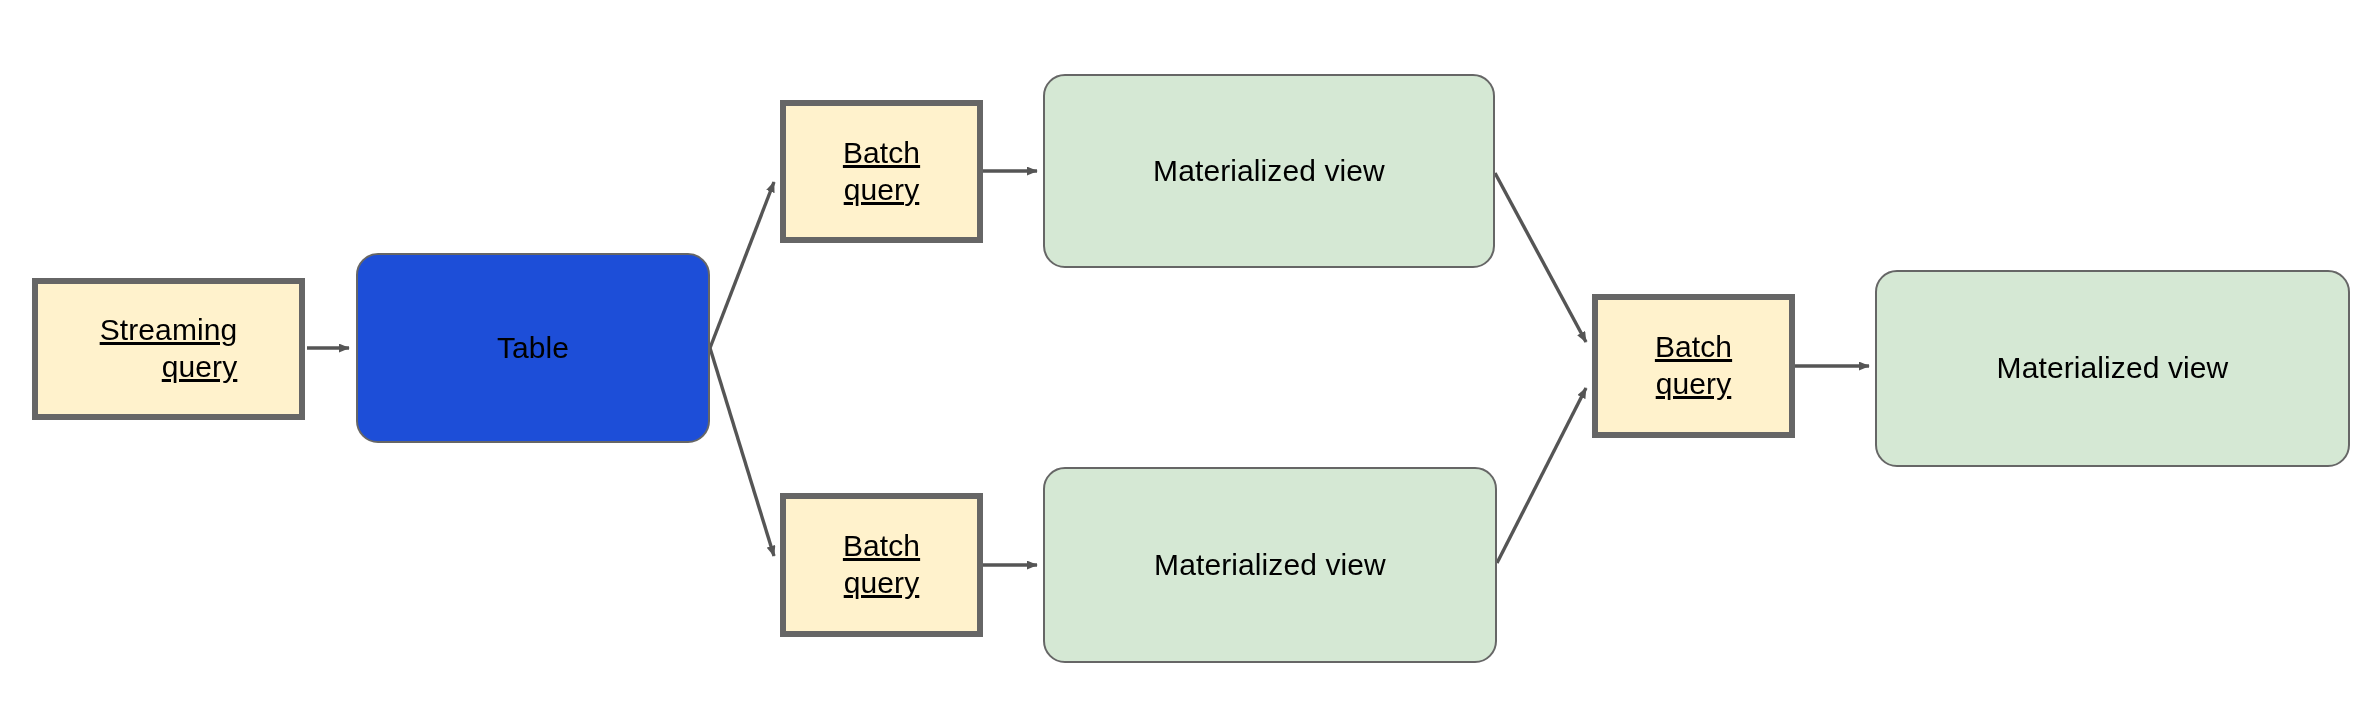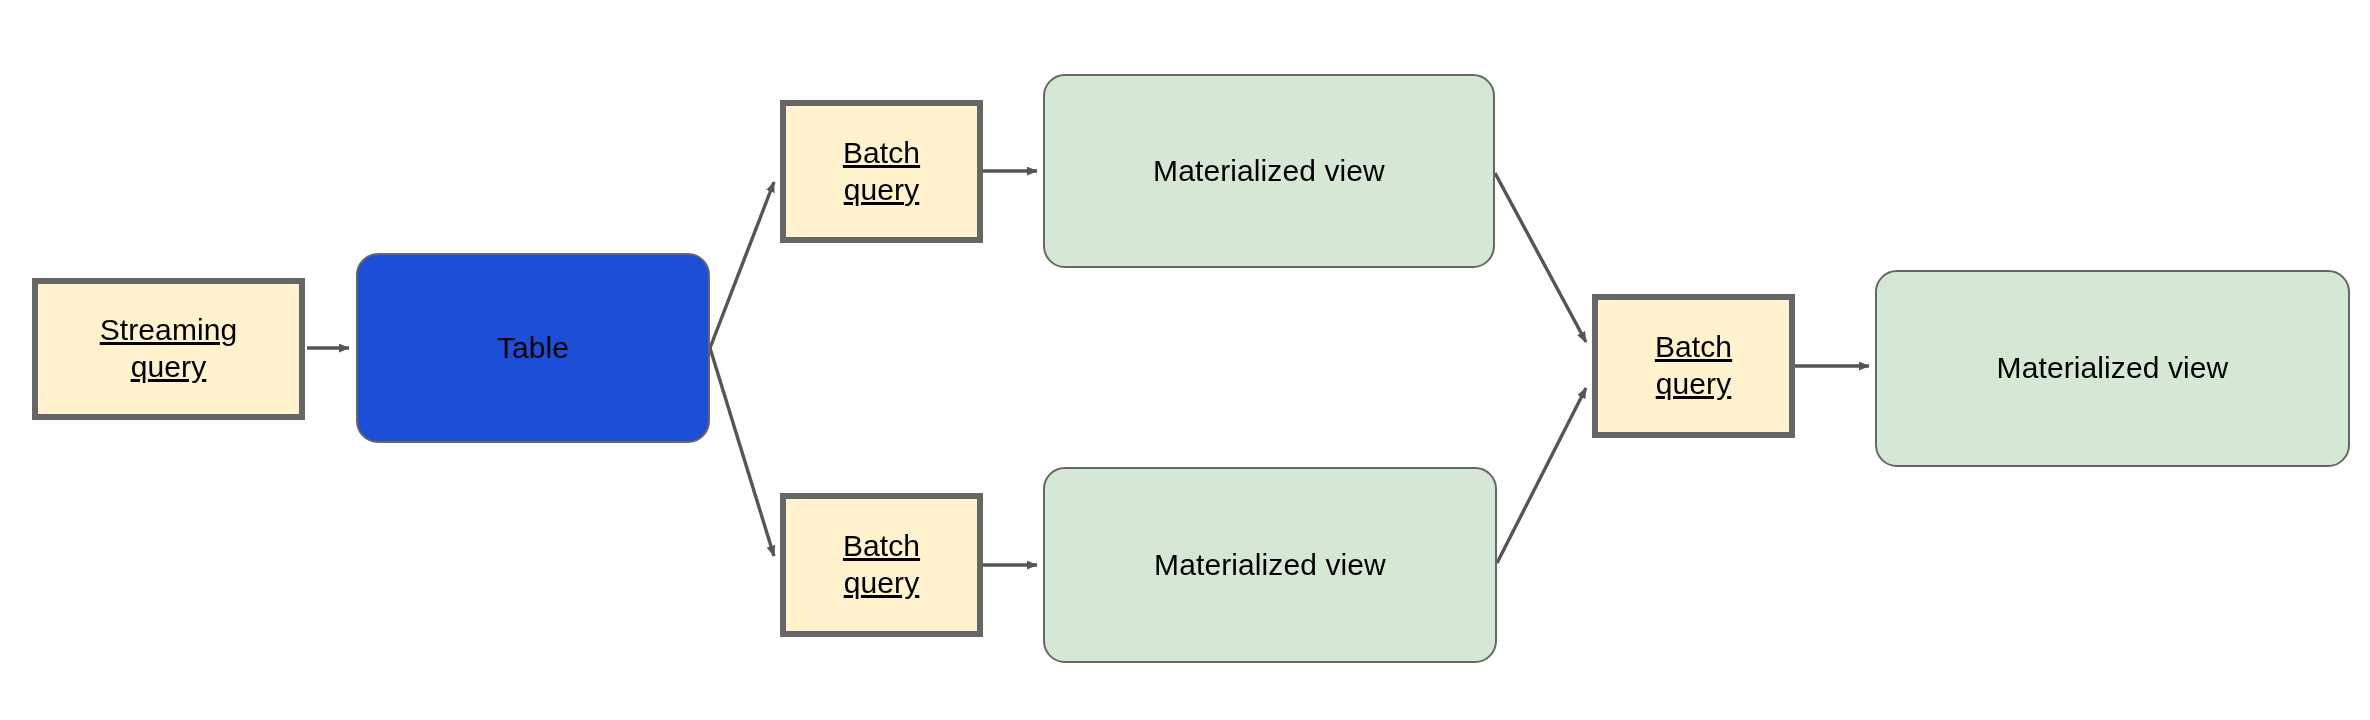--- a/index.html
+++ b/index.html
@@ -67,21 +67,21 @@
         <polyline points="710,348 774,182" marker-end="url(#arrowhead)"></polyline>
         <polyline points="710,348 774,556" marker-end="url(#arrowhead)"></polyline>
         <polyline points="983,171 1037,171" marker-end="url(#arrowhead)"></polyline>
         <polyline points="983,565 1037,565" marker-end="url(#arrowhead)"></polyline>
         <polyline points="1495,173 1586,342" marker-end="url(#arrowhead)"></polyline>
         <polyline points="1497,563 1586,388" marker-end="url(#arrowhead)"></polyline>
         <polyline points="1795,366 1869,366" marker-end="url(#arrowhead)"></polyline>
       </g>
   </svg>
 
-  <div class="node process" style="left: 32px; top: 278px; width: 273px; height: 142px; background: rgb(255, 242, 204); border-color: rgb(102, 102, 102); border-radius: 0px; color: rgb(0, 0, 0);">
+  <div class="node process" style="left: 32px; top: 278px; width: 273px; height: 142px; background: rgb(255, 242, 204); border-color: rgb(102, 102, 102); border-radius: 0px; color: rgb(0, 0, 0); text-align: right;">
     <span>Streaming
 query</span>
   </div>
 
   <div class="node store" style="left: 356px; top: 253px; width: 354px; height: 190px; background: #1d4ed8; border-color: rgb(102, 102, 102); color: rgb(0, 0, 0);">
     <span>Table</span>
   </div>
 
   <div class="node process" style="left: 780px; top: 100px; width: 203px; height: 143px; background: rgb(255, 242, 204); border-color: rgb(102, 102, 102); border-radius: 0px; color: rgb(0, 0, 0);">
     <span>Batch

